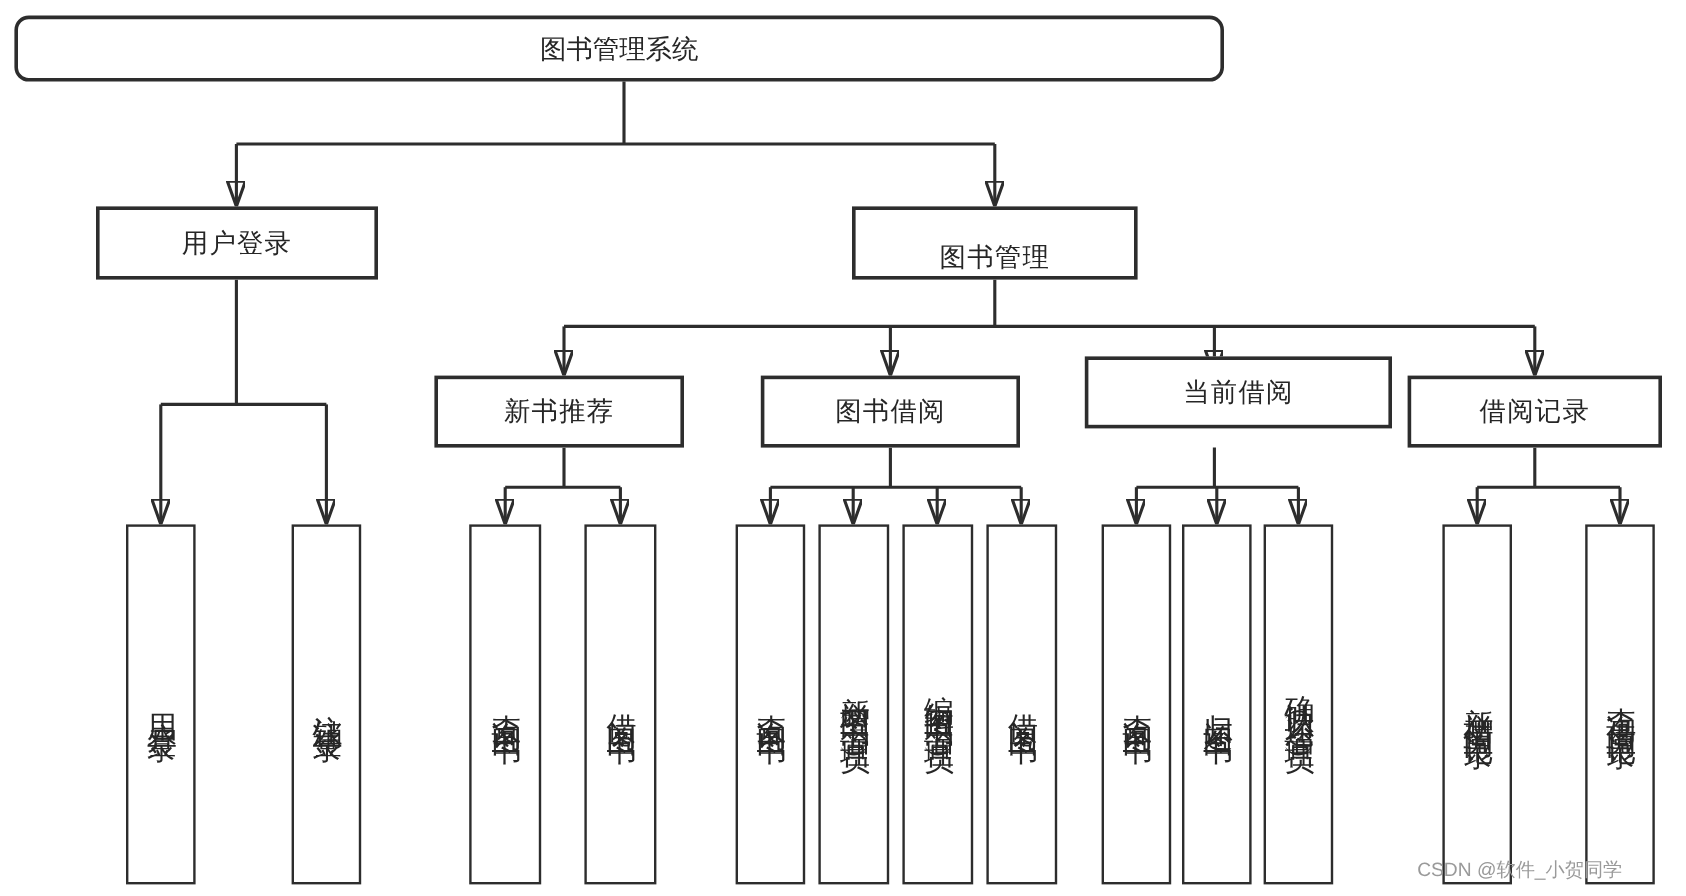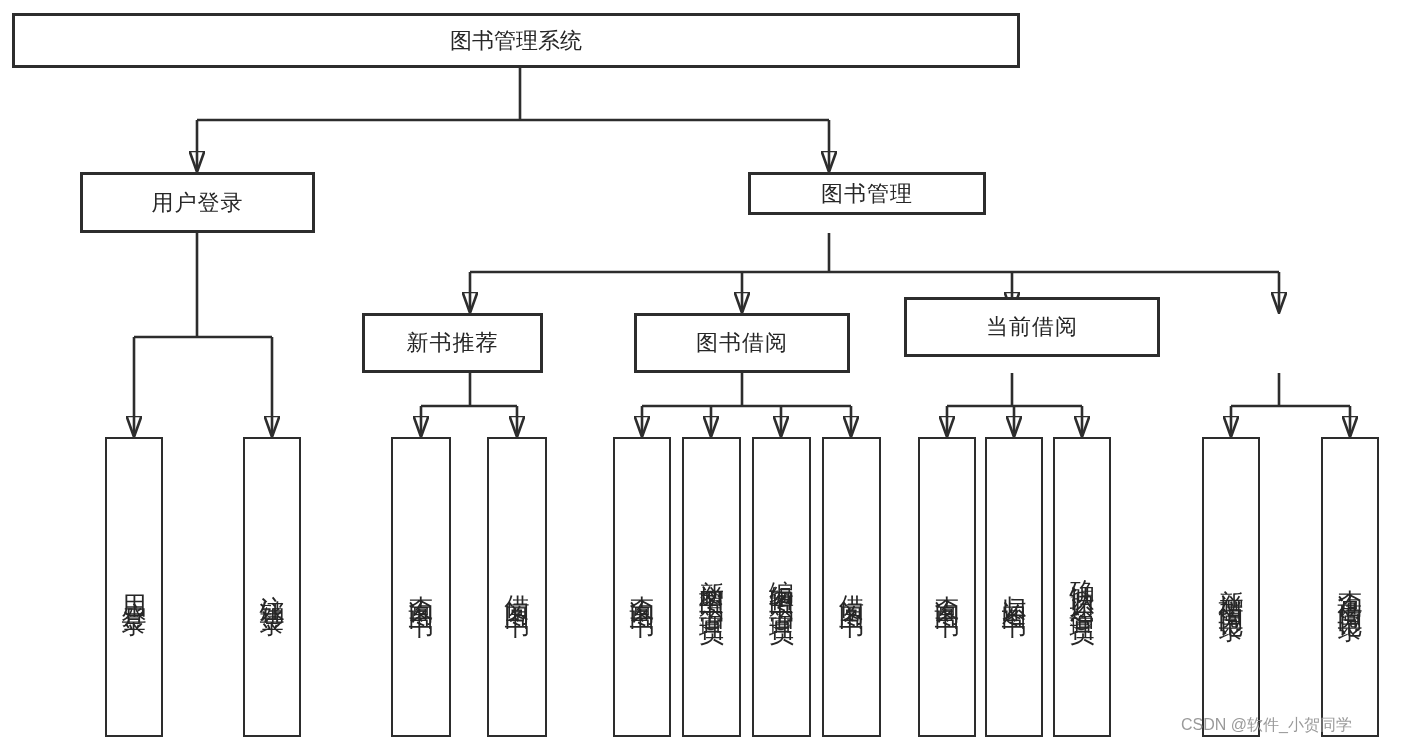--- a/index.html
+++ b/index.html
@@ -35,21 +35,21 @@
     position: absolute;
     background: var(--box-bg);
     border: 3px solid var(--line-color);
     display: flex;
     align-items: center;
     justify-content: center;
     color: var(--text-color);
     z-index: 2;
   }
   .node.h-label { font-size: 22px; letter-spacing: 1px; }
-  .node.root { font-size: 22px; }
+  .node.root { font-size: 22px; border-radius: 12px; }
   .node.leaf { border-width: 2.5px; }
   .leaf span {
     writing-mode: vertical-rl;
     text-orientation: mixed;
     font-size: 25px;
     letter-spacing: 6px;
     line-height: 1;
     color: var(--text-color);
   }
   #watermark {
@@ -108,32 +108,35 @@
     <line x1="1350" y1="406" x2="1350" y2="436" marker-end="url(#arrow)"></line>
   </svg>
 
   <div class="node root" style="left:12px; top:13px; width:1008px; height:55px;">
     <span>图书管理系统</span>
   </div>
 
   <div class="node h-label" style="left:80px; top:172px; width:235px; height:61px;">
     <span>用户登录</span>
   </div>
-  <div class="node h-label" style="left:748px; top:172px; width:238px; height:43px;">
+  <div class="node h-label" style="left:710px; top:172px; width:238px; height:61px;align-items:flex-end;">
     <span>图书管理</span>
   </div>
 
-  <div class="node h-label" style="left:362px; top:313px; width:181px; height:60px;">
+  <div class="node h-label" style="left:362px; top:313px; width:208px; height:60px;">
     <span>新书推荐</span>
   </div>
   <div class="node h-label" style="left:634px; top:313px; width:216px; height:60px;text-align:right;">
     <span>图书借阅</span>
   </div>
   <div class="node h-label" style="left:904px; top:297px; width:256px; height:60px;">
     <span>当前借阅</span>
+  </div>
+  <div class="node h-label" style="left:1173px; top:313px; width:212px; height:60px;">
+    <span>借阅记录</span>
   </div>
 
   <div class="node leaf" style="left:105px; top:437px; width:58px; height:300px;">
     <span>用户登录</span>
   </div>
   <div class="node leaf" style="left:243px; top:437px; width:58px; height:300px;">
     <span>注销登录</span>
   </div>
 
   <div class="node leaf" style="left:391px; top:437px; width:60px; height:300px;">

